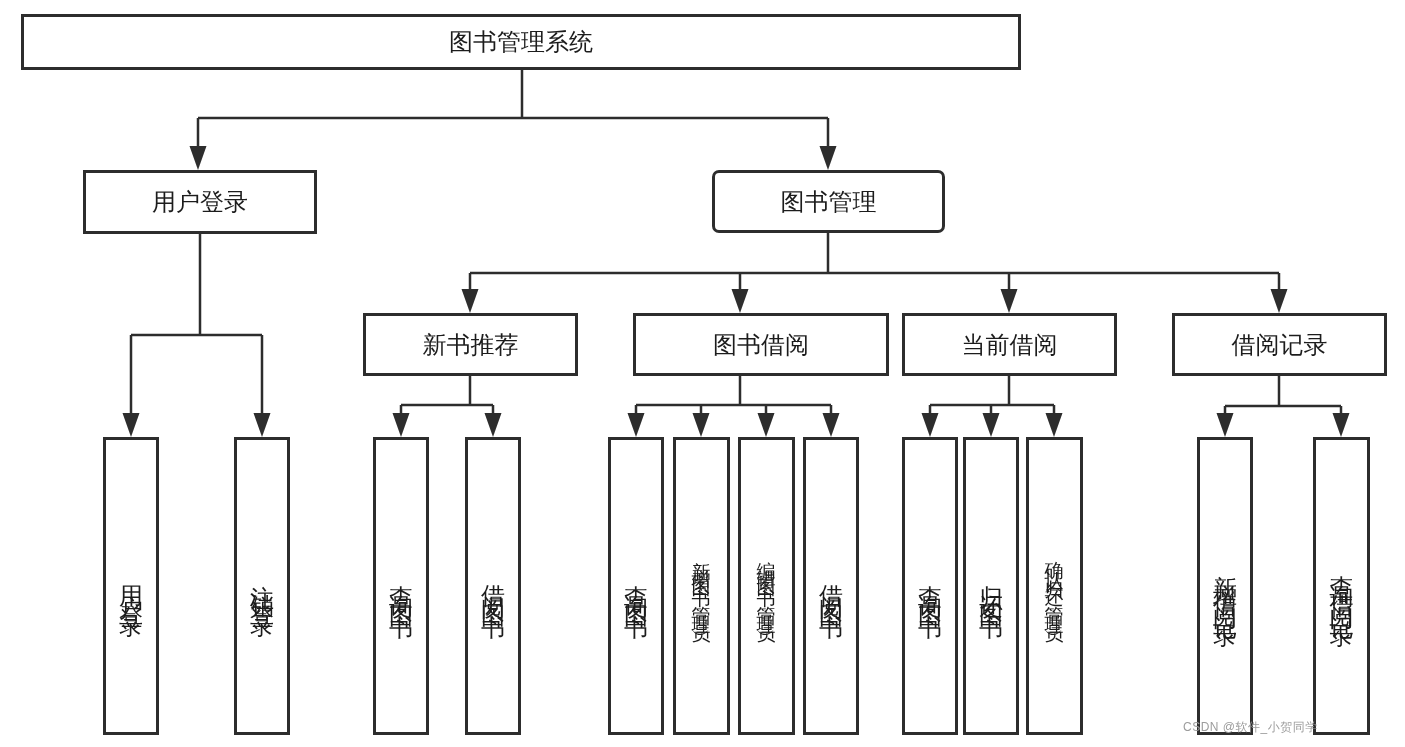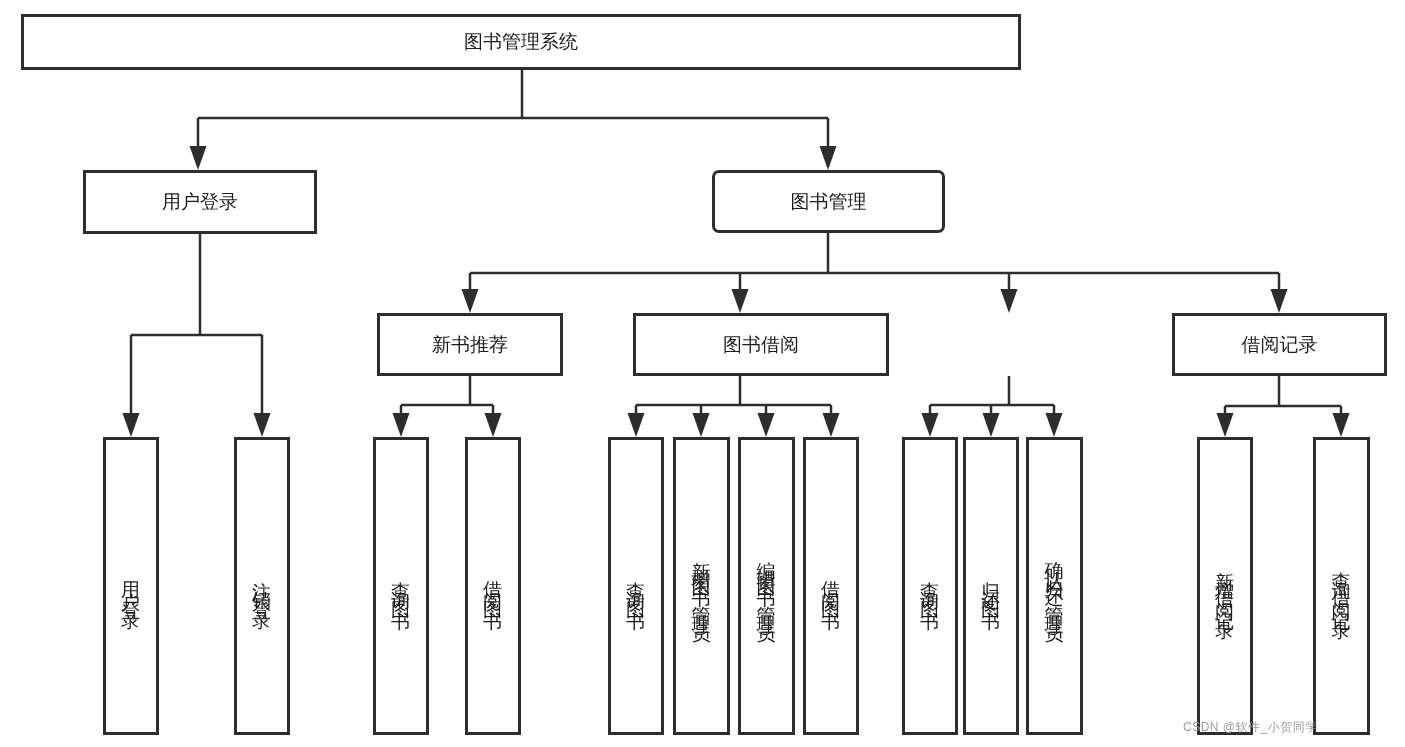--- a/index.html
+++ b/index.html
@@ -19,36 +19,36 @@
   .connectors{position:absolute;left:0;top:0;z-index:1;}
   .connectors path{stroke:var(--line);stroke-width:2.5;fill:none;}
   .connectors polygon{fill:var(--line);stroke:none;}
   .box{
     position:absolute;z-index:2;
     background:var(--boxfill);
     border:3px solid var(--line);
     box-sizing:border-box;
     display:flex;align-items:center;justify-content:center;
     color:var(--text);
-    font-size:19px;
+    font-size:24px;
     text-align:center;
     white-space:nowrap;
   }
   .vbox{
     writing-mode:vertical-rl;
     letter-spacing:10px;
     white-space:normal;
     line-height:1;
   }
   .vbox.long{letter-spacing:9px;font-size:19px;}
   
   #n-root        {left:21px;  top:14px;  width:1000px; height:56px;}
   #n-user-login  {left:83px;  top:170px; width:234px;  height:64px;}
   #n-book-mgmt   {left:712px; top:170px; width:233px;  height:63px;border-radius:7px;}
-  #n-new-book    {left:377px; top:313px; width:186px;  height:63px;font-family:Liberation Serif, serif;}
+  #n-new-book    {left:363px; top:313px; width:215px;  height:63px;font-family:Liberation Serif, serif;}
   #n-borrow      {left:633px; top:313px; width:256px;  height:63px;}
   #n-current     {left:902px; top:313px; width:215px;  height:63px;}
   #n-records     {left:1172px;top:313px; width:215px;  height:63px;}
   .leaf{top:437px;width:56px;height:298px;}
   #l1 {left:103px;}  #l2 {left:234px;}
   #l3 {left:373px;}  #l4 {left:465px;}
   #l5 {left:608px;}  #l6 {left:673px;width:57px;}
   #l7 {left:738px;width:57px;}  #l8 {left:803px;}
   #l9 {left:902px;}  #l10{left:963px;}
   #l11{left:1026px;width:57px;}
@@ -117,20 +117,21 @@
     </g>
   </svg>
 
   <div class="box" id="n-root">图书管理系统</div>
 
   <div class="box" id="n-user-login">用户登录</div>
   <div class="box" id="n-book-mgmt">图书管理</div>
 
   <div class="box" id="n-new-book">新书推荐</div>
   <div class="box" id="n-borrow">图书借阅</div>
+  <div class="box" id="n-current">当前借阅</div>
   <div class="box" id="n-records">借阅记录</div>
 
   <div class="box vbox leaf" id="l1">用户登录</div>
   <div class="box vbox leaf" id="l2">注销登录</div>
   <div class="box vbox leaf" id="l3">查询图书</div>
   <div class="box vbox leaf" id="l4">借阅图书</div>
   <div class="box vbox leaf" id="l5">查询图书</div>
   <div class="box vbox leaf long" id="l6">新增图书（管理员）</div>
   <div class="box vbox leaf long" id="l7">编辑图书（管理员）</div>
   <div class="box vbox leaf" id="l8">借阅图书</div>

